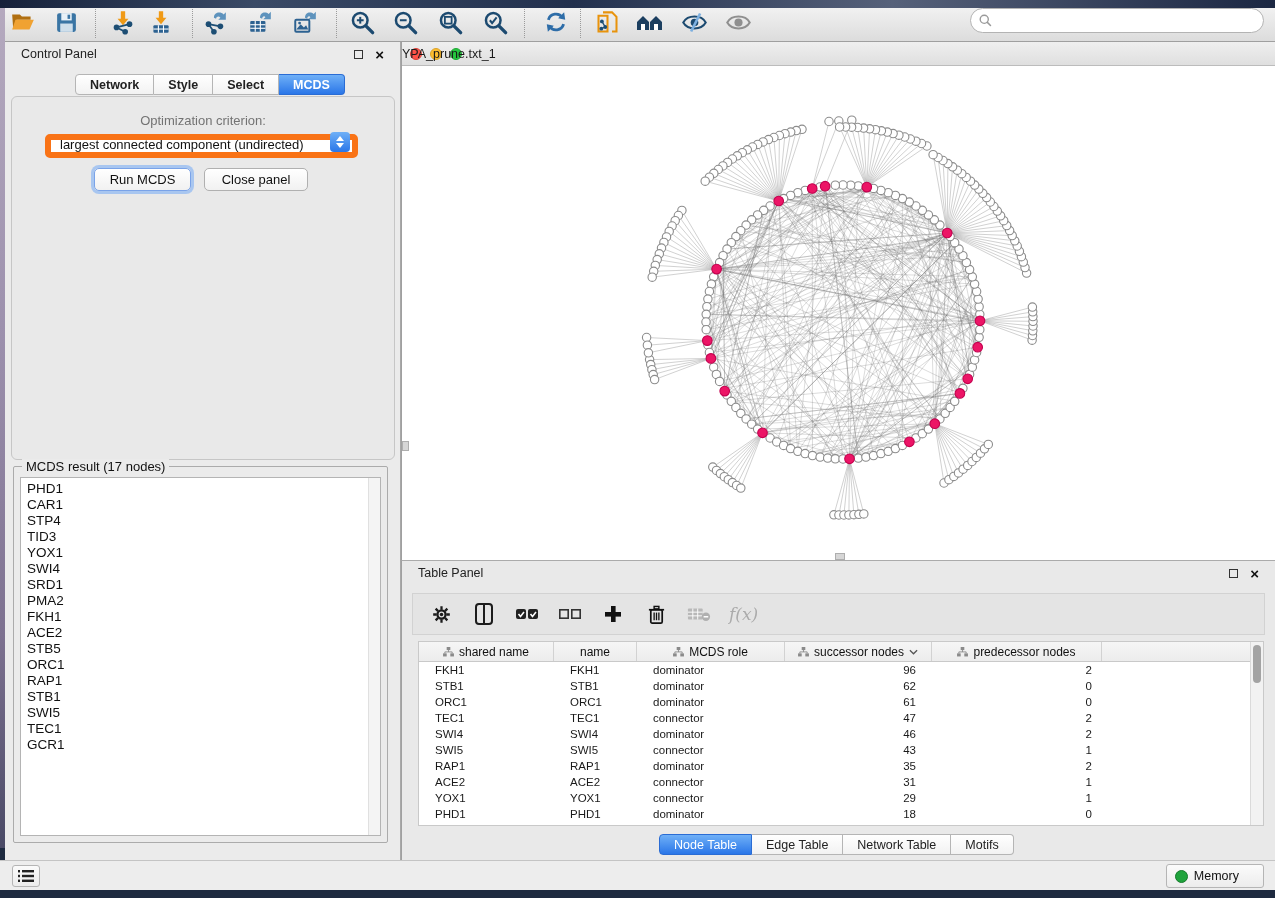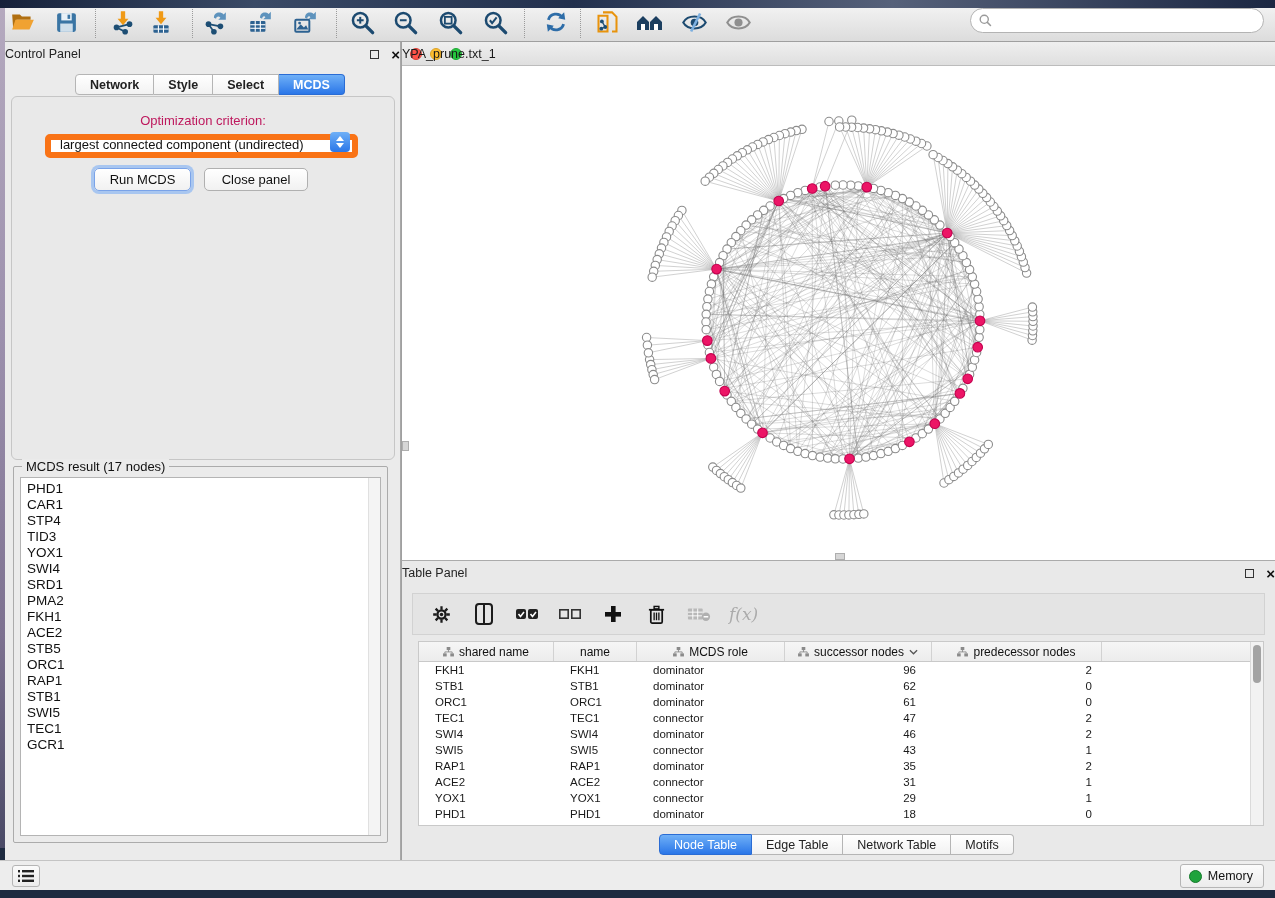--- a/index.html
+++ b/index.html
@@ -19,36 +19,36 @@
   .tb-icon { position:absolute; top:7px; width:30px; height:30px; display:flex;
     align-items:center; justify-content:center; cursor:pointer; }
   .tb-sep { position:absolute; top:4px; width:0; height:34px; border-left:1px dotted #9a9a9a; }
   #search-wrap { position:absolute; right:11px; top:8px; width:294px; height:25px;
     background:#fff; border:1px solid #b3b3b3; border-radius:13px; display:flex; align-items:center; padding-left:7px; }
   #search-wrap input { border:none; outline:none; flex:1; height:20px; font-size:12px; background:transparent; }
 
   
   #control-panel { left:5px; top:42px; width:396px; height:818px; background:#ebebeb; border-right:1px solid #a8a8a8; }
   .panel-titlebar { position:absolute; left:0; top:0; right:0; height:24px; display:flex; align-items:center;
-    padding:0 0; font-size:12.5px; color:#222; }
+    padding:0 16px; font-size:12.5px; color:#222; }
   .panel-titlebar .spacer { flex:1; }
   .float-btn { width:9px; height:9px; border:1.4px solid #333; margin-right:12px; cursor:pointer; }
   .close-btn { font-size:15px; font-weight:bold; color:#111; line-height:9px; cursor:pointer; }
 
   .seg-row { position:absolute; display:flex; }
   .seg { height:21px; background:linear-gradient(180deg,#ffffff,#f2f2f2); border:1px solid #b5b5b5;
     border-left:none; font-size:12.5px; color:#222; display:flex; align-items:center; justify-content:center;
     padding:0 14px; cursor:pointer; }
   .seg:first-child { border-left:1px solid #b5b5b5; border-radius:4px 0 0 4px; }
   .seg:last-child { border-radius:0 4px 4px 0; }
   .seg.active { background:linear-gradient(180deg,#6fb0f7,#2a76e8); border-color:#2a6cd4; color:#fff; }
 
   #cp-card { position:absolute; left:6px; top:54px; width:384px; height:364px;
     background:#e9e9e9; border:1px solid #c6c6c6; border-radius:6px; }
-  #opt-label { position:absolute; left:0; right:0; top:16px; text-align:center; font-size:13px; color:#be185d; }
+  #opt-label { position:absolute; left:0; right:0; top:16px; text-align:center; font-size:13px; color:#737373; }
   #criterion { position:absolute; left:33px; top:37px; width:313px; height:24px; background:#fff;
     border:6px solid #f97316; border-radius:5px; display:flex; align-items:flex-end; cursor:pointer; }
   #criterion .val { flex:1; font-size:13px; padding-left:9px; color:#111; white-space:nowrap; }
   #criterion .spin { width:20px; height:20px; margin-right:2px; border-radius:4px;
     background:linear-gradient(180deg,#6fb0f7,#2a76e8); display:flex; flex-direction:column;
     align-items:center; justify-content:center; gap:2px; }
   .tri-up { width:0; height:0; border-left:4px solid transparent; border-right:4px solid transparent; border-bottom:5px solid #fff; }
   .tri-dn { width:0; height:0; border-left:4px solid transparent; border-right:4px solid transparent; border-top:5px solid #fff; }
   .btn { position:absolute; height:23px; background:linear-gradient(180deg,#ffffff,#f1f1f1);
     border:1px solid #b0b0b0; border-radius:5px; font-size:13px; color:#111; display:flex;
@@ -96,21 +96,21 @@
   .td.num { text-align:right; }
   .td.succ { padding-right:16px; }
   .td.pred { padding-right:10px; }
   #table-vscroll { position:absolute; right:0; top:0; bottom:0; width:13px; background:#f2f2f2; border-left:1px solid #dadada; }
   #table-vscroll .thumb { position:absolute; left:2px; top:3px; width:8px; height:38px; background:#a3a3a3; border-radius:4px; }
 
   
   #status-bar { left:0; top:860px; width:1275px; height:30px; background:#ededed; border-top:1px solid #c4c4c4; }
   #list-btn { position:absolute; left:12px; top:4px; width:28px; height:22px; background:linear-gradient(180deg,#fbfbfb,#ececec);
     border:1px solid #b5b5b5; border-radius:3px; display:flex; align-items:center; justify-content:center; cursor:pointer; }
-  #memory-btn { position:absolute; right:11px; top:3px; height:24px; padding:0 10px 0 8px;
+  #memory-btn { position:absolute; right:11px; top:3px; height:24px; padding:0 24px 0 8px;
     background:linear-gradient(180deg,#fbfbfb,#ececec); border:1px solid #b5b5b5; border-radius:3px;
     display:flex; align-items:center; gap:6px; font-size:12.5px; color:#111; cursor:pointer; }
   #memory-dot { width:13px; height:13px; border-radius:50%; background:#1fa33c; border:1px solid #157a2b; }
 </style>
 </head>
 <body>
 
 <div id="toolbar" class="abs">
   <span class="tb-icon" style="left:8px">
     <svg width="26" height="26" viewBox="0 0 24 24">

